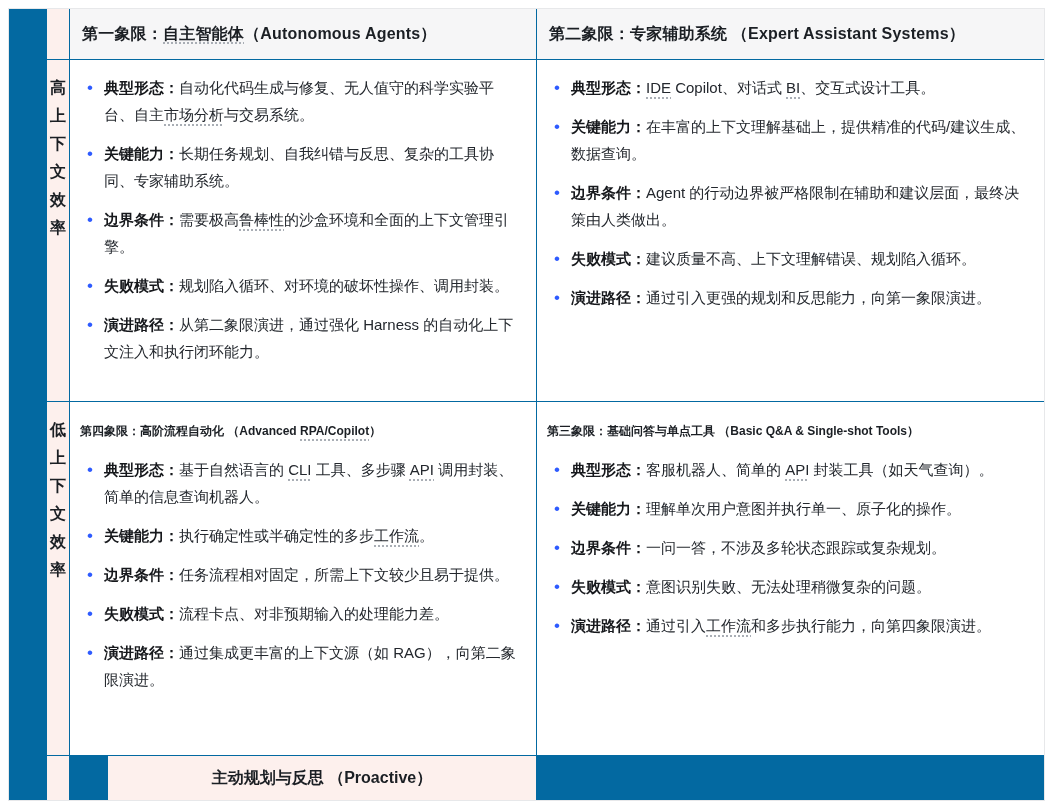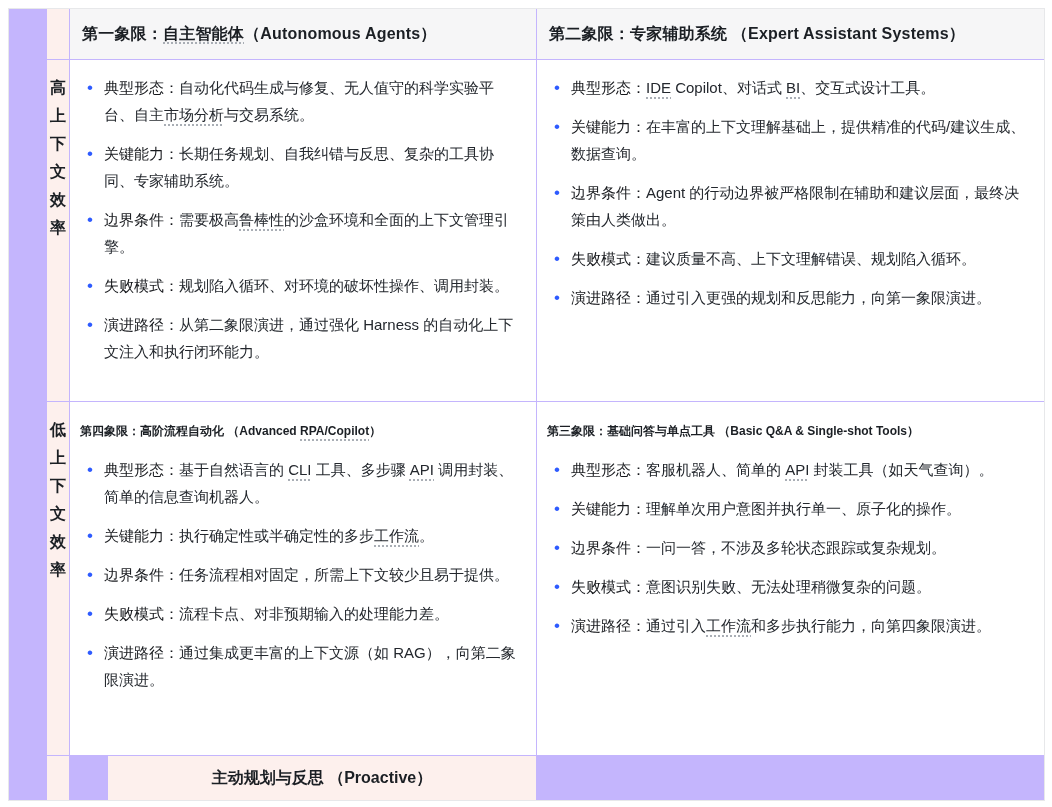--- a/index.html
+++ b/index.html
@@ -3,39 +3,39 @@
 <meta charset="utf-8">
 <style>
   * { margin:0; padding:0; box-sizing:border-box; }
   html,body { background:#ffffff; width:1052px; height:807px; overflow:hidden;
     font-family:"Liberation Sans","DejaVu Sans",sans-serif; }
   .matrix {
     margin:8px; width:1037px;
     display:grid;
     grid-template-columns:60px 466px 507px;
     grid-template-rows:50px 341px 353px 44px;
-    gap:1px; background:#c4b5fd; border:1px solid #e7e8ea;
+    gap:1px; background:#0369a1; border:1px solid #e7e8ea;
   }
   .cell { background:#ffffff; }
   .pink { background:var(--pink,#fdf0ed);margin-left:38px; }
   .gray { background:var(--gray,#f6f6f7); }
   .hdr {
     display:flex; align-items:center; padding:0 12px;
     font-weight:700; font-size:16px; color:#1b1f24; letter-spacing:.2px;
   }
   .qcell { padding:14px 14px 6px 10px; font-size:15px; line-height:27px; color:#23272d; }
   .qtitle { font-weight:700; font-size:12px; line-height:30px; color:#1b1f24; margin-bottom:10px; }
   ul.blist { list-style:none; }
   ul.blist li { display:flex; margin-bottom:12px; }
   .bullet {
     color:var(--blue,#2e5bff); width:24px; min-width:24px; text-align:left;
     padding-left:7px; font-size:17px; line-height:27px;
   }
   .btext { flex:1; }
-  .blabel { font-weight:400; color:#16181c; }
+  .blabel { font-weight:700; color:#16181c; }
   .axis { display:flex; justify-content:center; padding-top:14px; }
   .vtext {
     width:18px; word-break:break-all; text-align:center;
     font-weight:700; font-size:16px; line-height:28px; color:#1b1f24;
   }
   .foot {
     display:flex; align-items:center; justify-content:center;
     font-weight:700; font-size:16px; color:#1b1f24; position:relative;
   }
   u.dot {

